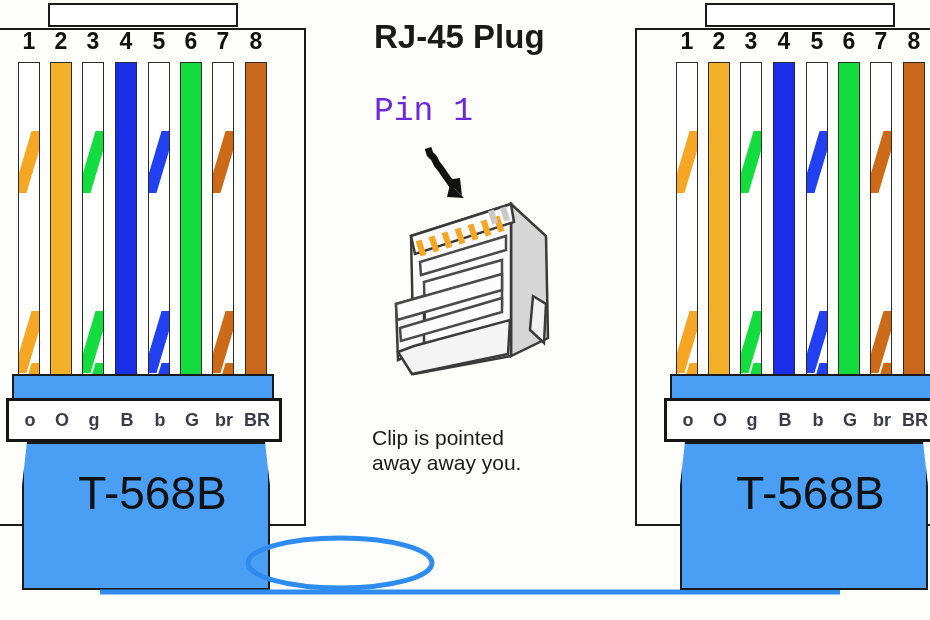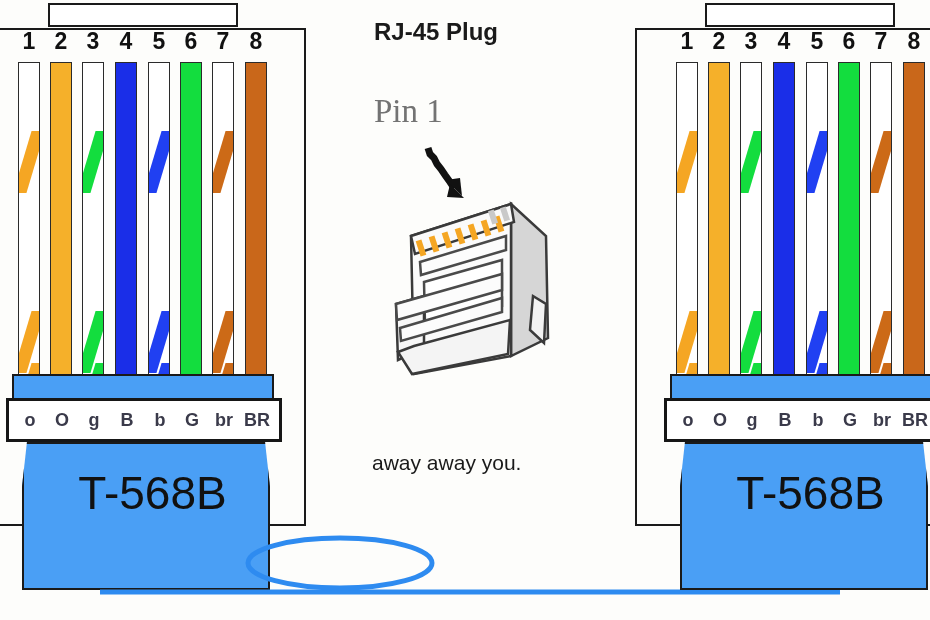--- a/index.html
+++ b/index.html
@@ -92,32 +92,32 @@
     font-size:46px;
     color:#111;
     font-family:"Liberation Sans", sans-serif;
     letter-spacing:0px;
     line-height:1;
   }
 
   
   .title-rj{
     position:absolute;
-    font-size:24px;
+    font-size:33px;
     font-weight:bold;
     color:#1a1a1a;
     font-family:"Liberation Sans", sans-serif;
     white-space:nowrap;
   }
   .title-pin{
     position:absolute;
     font-size:33px;
     font-weight:normal;
-    color:#737373;
-    font-family:Liberation Serif, serif;
+    color:#6d28d9;
+    font-family:Liberation Mono, monospace;
     white-space:nowrap;
   }
   .caption{
     position:absolute;
     font-size:21px;
     color:#1a1a1a;
     font-family:"Liberation Sans", sans-serif;
     line-height:1.25;
     white-space:nowrap;
   }
@@ -226,20 +226,21 @@
 
     <path d="M46,104 L124,82 L124,128 L47,146 Z" fill="#ffffff" stroke="#4a4a4a" stroke-width="2.5"></path>
 
     <path d="M18,126 L46,118 L46,170 L20,182 Z" fill="#f7f7f7" stroke="#3a3a3a" stroke-width="2.5"></path>
     <path d="M18,126 L124,96 L124,112 L19,142 Z" fill="#fcfcfc" stroke="#4a4a4a" stroke-width="2.5"></path>
     <path d="M22,150 L124,120 L124,134 L23,163 Z" fill="#fcfcfc" stroke="#4a4a4a" stroke-width="2.5"></path>
 
     <path d="M20,174 L36,168 L132,142 L130,176 L34,196 Z" fill="#f4f4f4" stroke="#3a3a3a" stroke-width="2.5"></path>
   </svg>
 
+  <div class="caption" style="left:372px;top:425px;">Clip is pointed</div>
   <div class="caption" style="left:372px;top:450px;">away away you.</div>
 
   <svg class="abs" style="left:100px;top:520px;" width="740" height="90" viewBox="0 0 740 90">
     <path d="M0,72 L740,72" stroke="#2e8bf0" stroke-width="5" fill="none"></path>
     <ellipse cx="240" cy="43" rx="92" ry="25" stroke="#2e8bf0" stroke-width="5" fill="none"></ellipse>
   </svg>
 
   <div class="panel-frame" style="left:635px;top:28px;width:312px;height:498px;"></div>
   <div class="clip-box" style="left:705px;top:3px;width:190px;height:24px;"></div>
   <div class="abs" id="conn-right" style="left:658px;top:0;width:305px;height:620px;">

